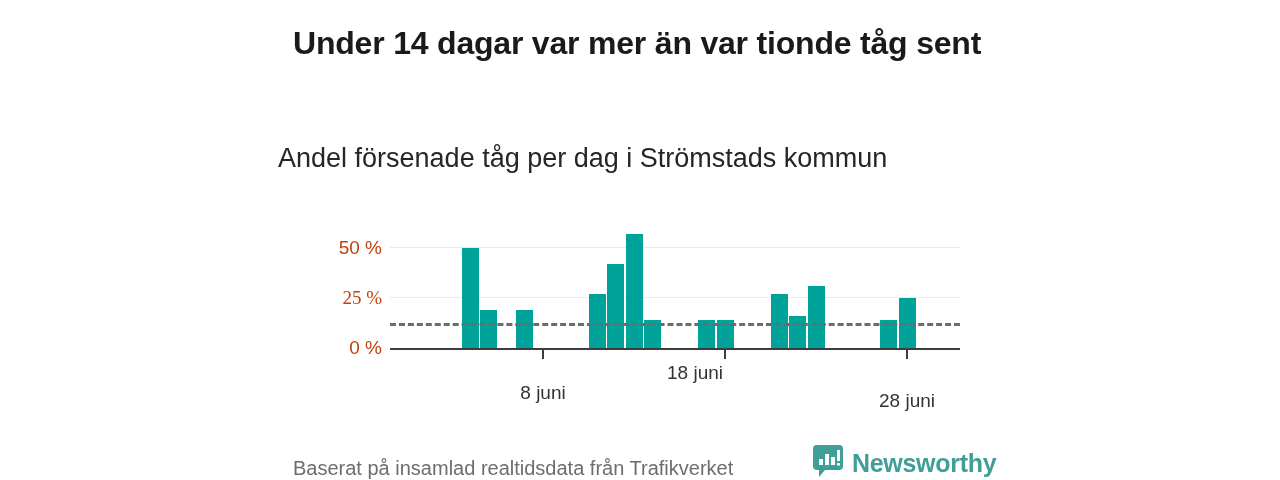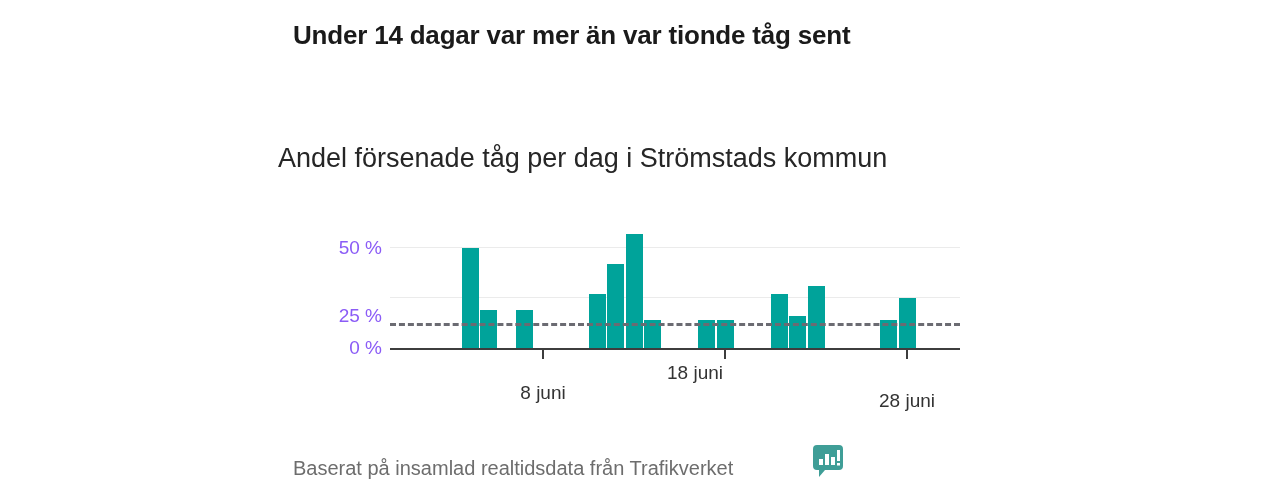--- a/index.html
+++ b/index.html
@@ -13,21 +13,21 @@
     position:relative;
   }
 
   .page{position:absolute;inset:0;}
 
   
   .title{
     position:absolute;
     left:293px; top:2px;
     width:700px;
-    font-size:26px;
+    font-size:32px;
     font-weight:bold;
     line-height:1.28;
     letter-spacing:-0.2px;
     color:#1a1a1a;
     white-space:pre-line;
   }
 
   .subtitle{
     position:absolute;
     left:278px; top:142px;
@@ -82,21 +82,21 @@
     bottom:0;
     background:#00a39a;
   }
 
   .ytick{
     position:absolute;
     right:0;
     width:70px;
     text-align:right;
     font-size:19px;
-    color:#8b5cf6;
+    color:#c2410c;
     transform:translateY(-50%);
   }
   .ytick-wrap{
     position:absolute;
     left:302px;
     top:228px;
     width:80px;
     height:120px;
   }
 
@@ -143,21 +143,21 @@
 <body>
 
 <div class="page">
 
   <h1 class="title">Under 14 dagar var mer än var tionde tåg sent</h1>
 
   <div class="subtitle">Andel försenade tåg per dag i Strömstads kommun</div>
 
   <div class="ytick-wrap" id="yaxis">
       <div class="ytick" style="top: 120px;">0 %</div>
-      <div class="ytick" style="top: 88px;">25 %</div>
+      <div class="ytick" style="top: 70px; font-family: Liberation Serif, serif;">25 %</div>
       <div class="ytick" style="top: 20px;">50 %</div>
     </div>
 
   <div class="plot-wrap">
     <div class="plot" id="plot">
         <div class="gridline" style="bottom: 50px;"></div>
         <div class="gridline" style="bottom: 100px;"></div>
         <div class="bar" title="50 %" style="left: 71.7px; width: 17px; height: 100px; background: rgb(0, 163, 154);"></div>
         <div class="bar" title="19 %" style="left: 89.9px; width: 17px; height: 38px; background: rgb(0, 163, 154);"></div>
         <div class="bar" title="19 %" style="left: 126.3px; width: 17px; height: 38px; background: rgb(0, 163, 154);"></div>
@@ -192,15 +192,16 @@
     <span>
       <svg width="30" height="32" viewBox="0 0 30 32" aria-hidden="true">
         <path d="M4 0 H26 A4 4 0 0 1 30 4 V21 A4 4 0 0 1 26 25 H12 L6 32 V25 H4 A4 4 0 0 1 0 21 V4 A4 4 0 0 1 4 0 Z" fill="#3f9e97"></path>
         <rect x="6" y="14" width="4" height="6" fill="#ffffff"></rect>
         <rect x="12" y="9" width="4" height="11" fill="#ffffff"></rect>
         <rect x="18" y="12" width="4" height="8" fill="#ffffff"></rect>
         <rect x="24" y="5" width="3" height="11" fill="#ffffff"></rect>
         <rect x="24" y="18" width="3" height="2.5" fill="#ffffff"></rect>
       </svg>
     </span>
+    <span class="logo-text">Newsworthy</span>
   </div>
 
 </div>
 
 </body></html>

